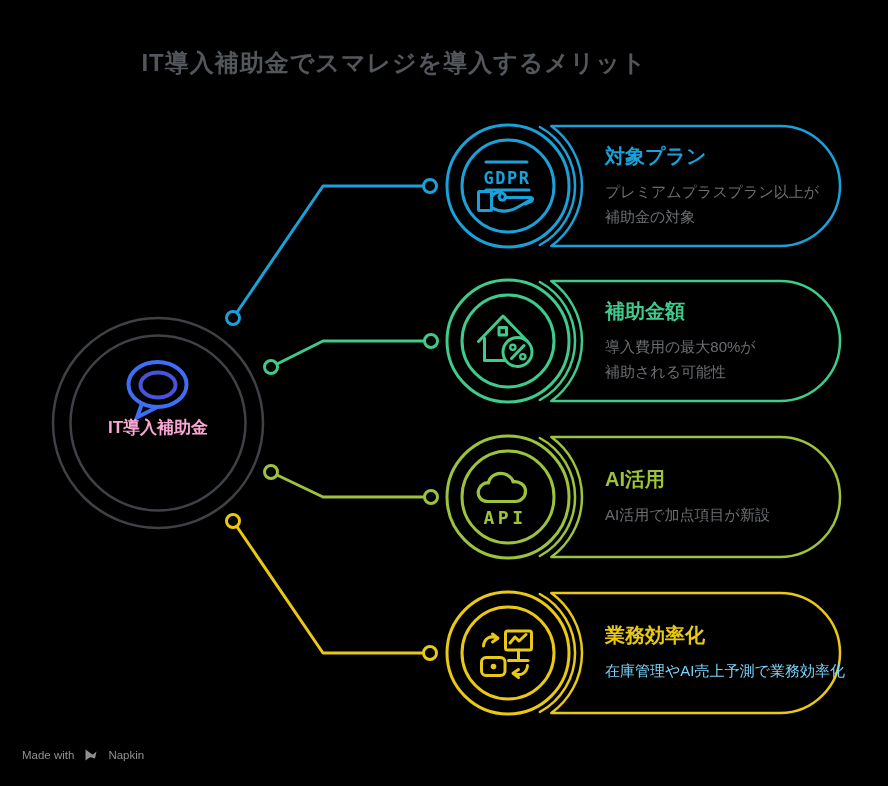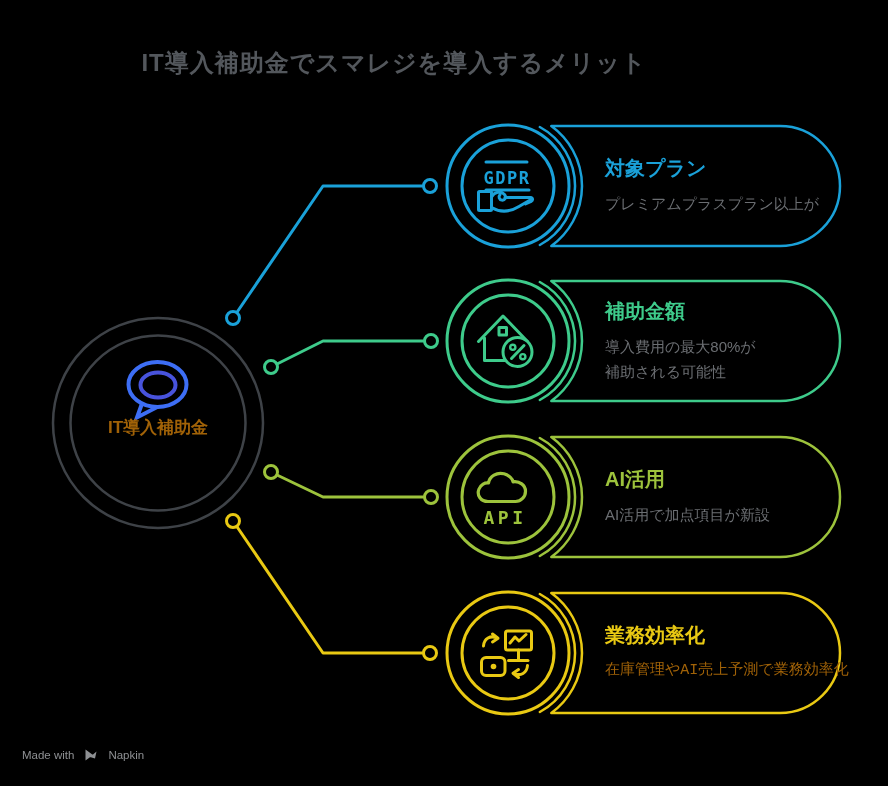--- a/index.html
+++ b/index.html
@@ -119,26 +119,27 @@
         <rect x="481.5" y="657.5" width="23.5" height="18" rx="4.5"></rect>
         <circle class="dotfill" cx="493.5" cy="666.5" r="2.8" style="fill: rgb(233, 201, 19);"></circle>
         <path d="M527.5 665.5 C527 673 520.5 676.5 514 673.5"></path>
         <path d="M518.5 677.5 L513 673.2 L518.5 669.5"></path>
       </g>
     </g>
   </svg>
 
   <div class="title" style="color: rgb(83, 87, 92);">IT導入補助金でスマレジを導入するメリット</div>
 
-  <div class="center-label" style="color: #a16207;">IT導入補助金</div>
+  <div class="center-label" style="color: #f9a8d4;">IT導入補助金</div>
 
   <div class="card-text" style="top:124px">
     <div class="card-title" style="color: rgb(26, 161, 217);">対象プラン</div>
     <div class="card-desc" style="color: rgb(107, 110, 114);">
       <div>プレミアムプラスプラン以上が</div>
+      <div>補助金の対象</div>
     </div>
   </div>
 
   <div class="card-text" style="top:279px">
     <div class="card-title" style="color: rgb(62, 203, 139);">補助金額</div>
     <div class="card-desc" style="color: rgb(107, 110, 114);">
       <div>導入費用の最大80%が</div>
       <div>補助される可能性</div>
     </div>
   </div>
@@ -146,21 +147,21 @@
   <div class="card-text" style="top:435px">
     <div class="card-title" style="color: rgb(157, 195, 60);">AI活用</div>
     <div class="card-desc" style="color: rgb(107, 110, 114);">
       <div>AI活用で加点項目が新設</div>
       <div></div>
     </div>
   </div>
 
   <div class="card-text" style="top:591px">
     <div class="card-title" style="color: rgb(233, 201, 19);">業務効率化</div>
-    <div class="card-desc" style="color: #a16207; font-family: Liberation Mono, monospace;">
+    <div class="card-desc" style="color: #7dd3fc;">
       <div>在庫管理やAI売上予測で業務効率化</div>
       <div></div>
     </div>
   </div>
 
   <div class="footer" style="color: rgb(142, 144, 147);">
     <span>Made with</span>
     <svg width="14" height="14" viewBox="0 0 14 14">
       <path d="M1.5 12.5 V1.5 L9 7 Z M6 9 L12.5 3.5 L11 10.5 Z" fill="#8e9093"></path>
     </svg>

